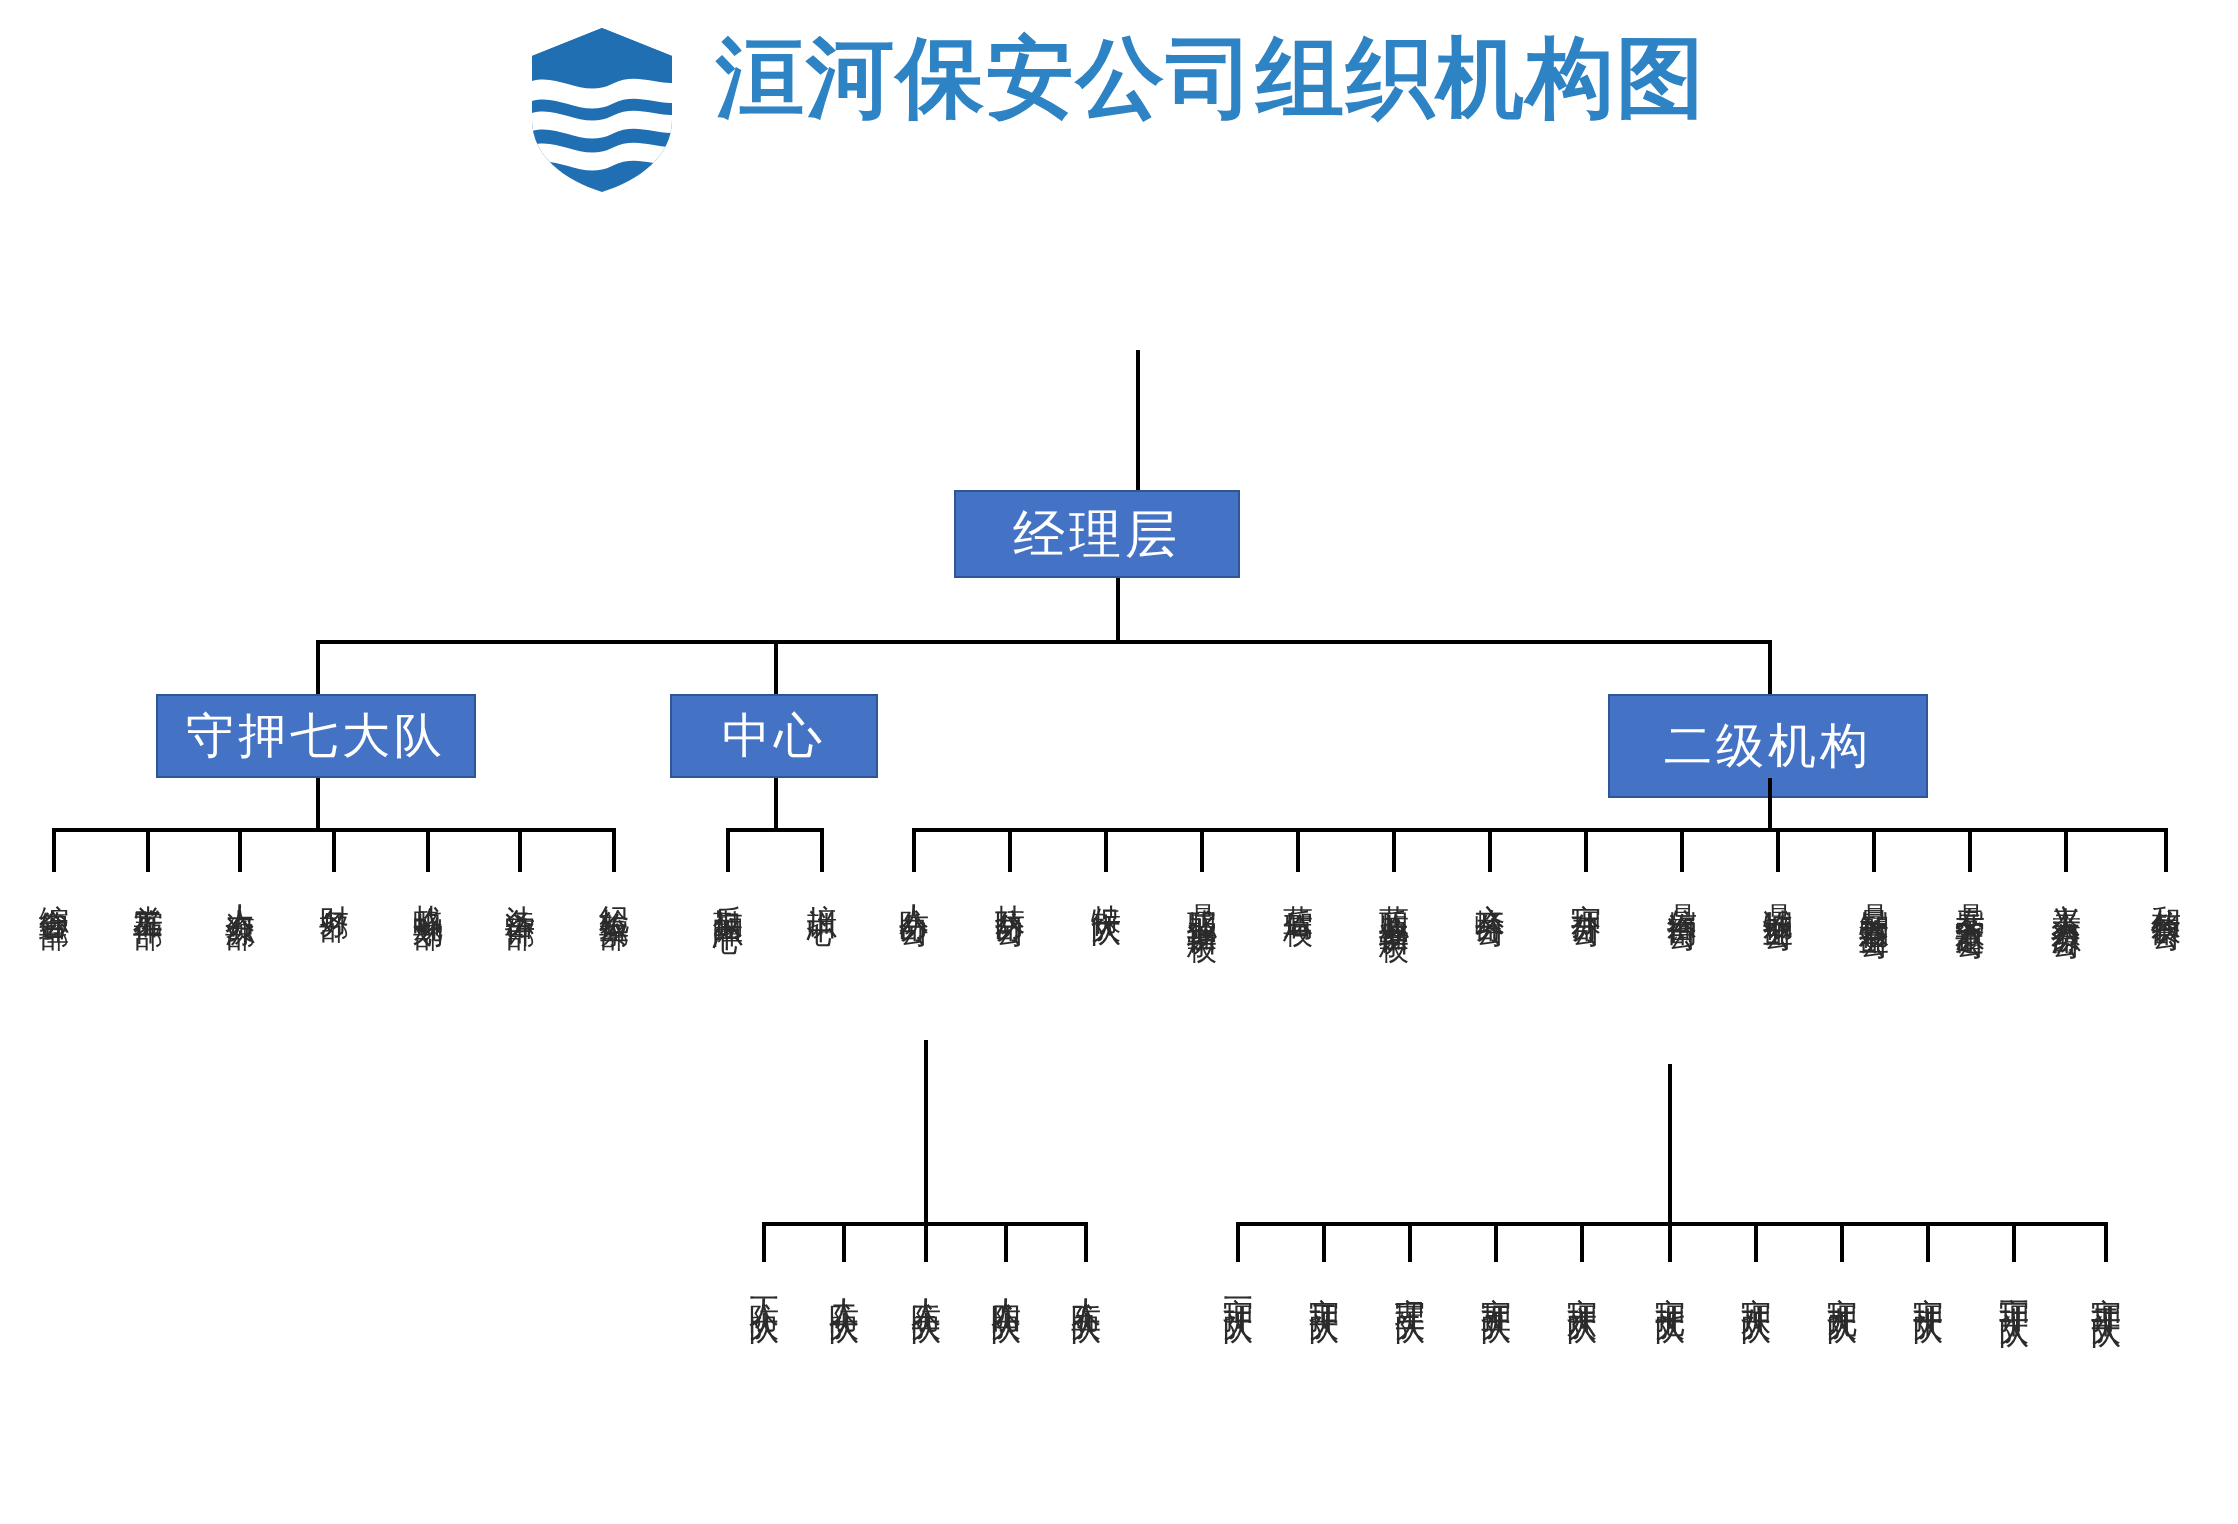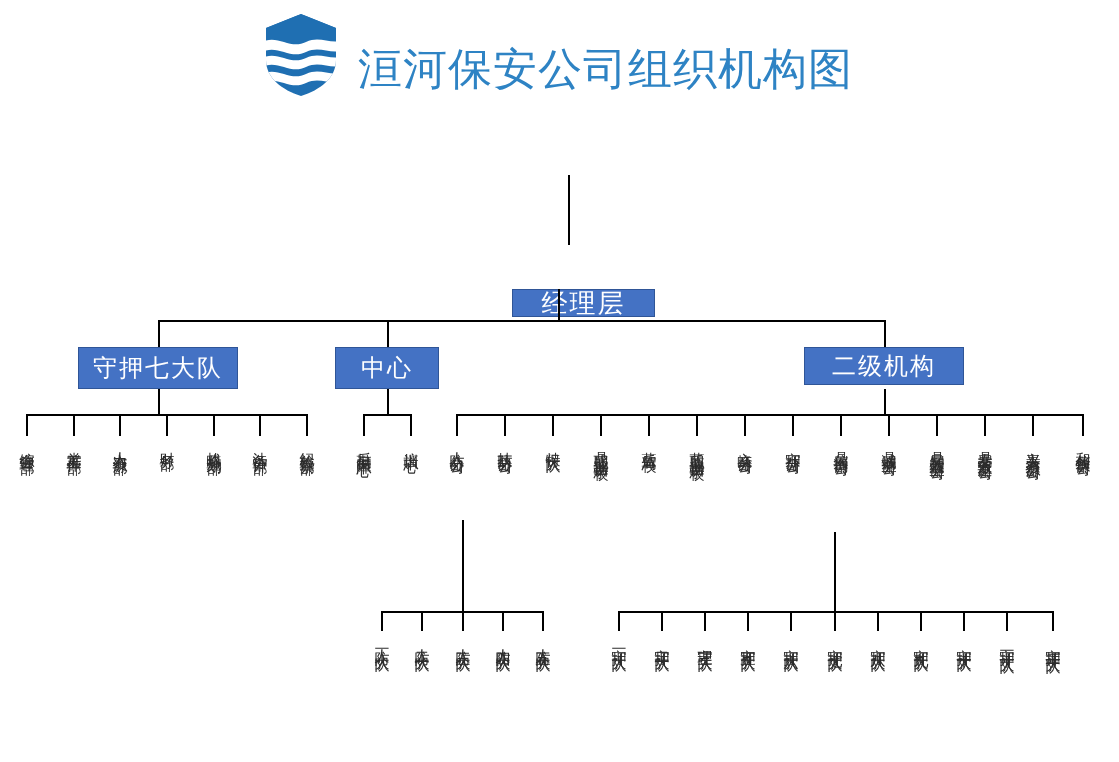--- a/index.html
+++ b/index.html
@@ -11,26 +11,26 @@
     overflow:hidden;
     position:relative;
   }
   #stage{position:absolute;left:0;top:0;width:1119px;height:762px;}
 
   
   .header{position:absolute;left:0;top:0;width:1119px;height:110px;}
   .logo{position:absolute;left:260px;top:12px;width:82px;height:86px;}
   .logo svg{display:block;width:82px;height:86px;}
   .title{
-    position:absolute;left:358px;top:38px;
+    position:absolute;left:358px;top:9px;
     font-size:44px;line-height:62px;
     color:#2E83C4;
     letter-spacing:1px;
     white-space:nowrap;
-    font-weight:400;
+    font-weight:700;
   }
 
   
   .node{
     position:absolute;
     background:#4472C4;
     border:1.5px solid #2F5597;
     color:#FFFFFF;
     display:flex;align-items:center;justify-content:center;
     box-sizing:border-box;
@@ -80,32 +80,32 @@
           <path d="M2 62 C18 54 30 70 46 62 C60 55 70 65 84 60 L84 69 C70 74 60 64 46 71 C30 79 18 63 2 71 Z" fill="#FFFFFF"></path>
         </g>
       </svg>
     </div>
     <div class="title">洹河保安公司组织机构图</div>
   </div>
 
 
   <div class="ln vln" style="left:568px;top:175px;height:70px;"></div>
 
-  <div class="node lvl2" style="left:512px;top:245px;width:143px;height:28px;margin-top:44px;">经理层</div>
+  <div class="node lvl2" style="left:477px;top:245px;width:143px;height:44px;">经理层</div>
 
   <div class="ln vln" style="left:558px;top:289px;height:31px;"></div>
 
   <div class="ln hln" style="left:158px;top:320px;width:728px;"></div>
   <div class="ln vln" style="left:158px;top:320px;height:27px;"></div>
   <div class="ln vln" style="left:387px;top:320px;height:27px;"></div>
   <div class="ln vln" style="left:884px;top:320px;height:27px;"></div>
 
   <div class="node lvl3" style="left:78px;top:347px;width:160px;height:42px;">守押七大队</div>
   <div class="node lvl3" style="left:335px;top:347px;width:104px;height:42px;text-align:right;">中心</div>
-  <div class="node lvl3" style="left:804px;top:347px;width:160px;height:38px;">二级机构</div>
+  <div class="node lvl3" style="left:804px;top:347px;width:160px;height:52px;">二级机构</div>
 
   <div class="ln vln" style="left:158px;top:389px;height:25px;"></div>
   <div class="ln vln" style="left:387px;top:389px;height:25px;"></div>
   <div class="ln vln" style="left:884px;top:389px;height:25px;"></div>
 
   <div class="ln hln" style="left:26px;top:414px;width:281px;"></div>
   <div id="functional-drops">
       <div class="ln vln" style="left: 26px; top: 414px; height: 22px;"></div>
       <div class="ln vln" style="left: 73px; top: 414px; height: 22px;"></div>
       <div class="ln vln" style="left: 119px; top: 414px; height: 22px;"></div>

